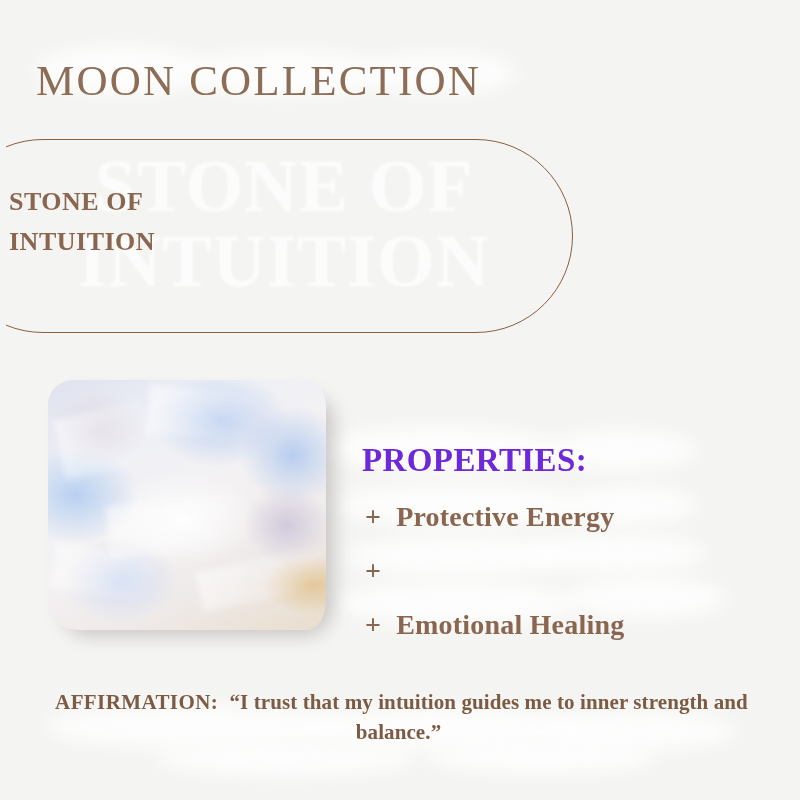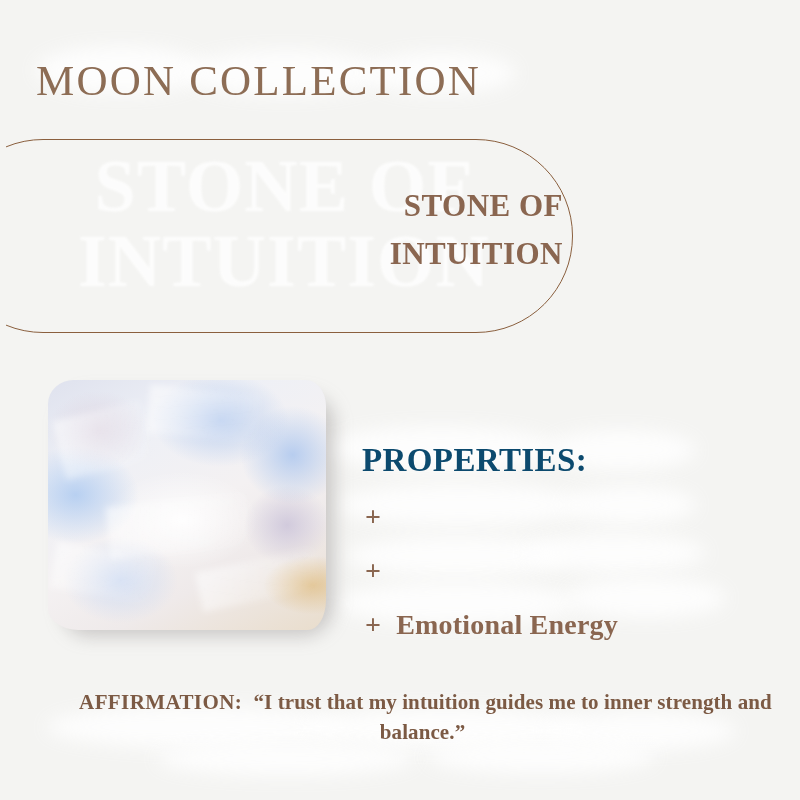--- a/index.html
+++ b/index.html
@@ -67,24 +67,24 @@
     width:627px; height:194px;
     border:1.6px solid #8a5f3e;
     border-radius:100px;
     background:transparent;
     z-index:2;
   }
   #pill-text {
     position:absolute;
     left:0; top:173px;
     width:560px;
-    text-align:right;
-    font-family:"Liberation Serif", serif;
-    font-weight:700;
-    font-size:31px;
+    text-align:left;
+    font-family:"Liberation Serif", serif;
+    font-weight:700;
+    font-size:26px;
     line-height:1.55;
     letter-spacing:.5px;
     color:#8a6650;
     white-space:pre-line;
     z-index:3;
   }
 
   
   #stone-wrap {
     position:absolute;
@@ -128,40 +128,40 @@
     position:absolute;
     left:350px; top:430px;
     width:420px;
     z-index:3;
   }
   #properties-heading {
     font-family:"Liberation Serif", serif;
     font-weight:700;
     font-size:33px;
     letter-spacing:.4px;
-    color:#0c4a6e;
+    color:#6d28d9;
     margin-bottom:13px;
   }
   .prop-item {
     display:flex;
     align-items:baseline;
     font-family:"Liberation Serif", serif;
     font-weight:700;
     font-size:28px;
     letter-spacing:.2px;
     color:#8a6650;
     margin-bottom:10px;
     white-space:nowrap;
   }
   .prop-plus { margin-right:9px; }
 
   
   #affirmation {
     position:absolute;
-    left:48px; top:678px;
+    left:24px; top:678px;
     width:740px;
     text-align:center;
     font-family:"Liberation Serif", serif;
     font-weight:700;
     font-size:21px;
     line-height:1.45;
     letter-spacing:.1px;
     color:#7c5a44;
     z-index:3;
   }
@@ -207,27 +207,28 @@
       <div class="facet" style="left:150px; top:180px; width:120px; height:40px; transform:rotate(-12deg);"></div>
       <div class="facet" style="left:5px;   top:170px; width:100px; height:46px; transform:rotate(10deg);"></div>
     </div>
   </div>
 
   <div id="properties">
     <div id="properties-heading">PROPERTIES:</div>
 
     <div class="prop-item">
       <span class="prop-plus">+</span>
+      <span>Protective Energy</span>
     </div>
     <div class="prop-item">
       <span class="prop-plus">+</span>
     </div>
     <div class="prop-item">
       <span class="prop-plus">+</span>
-      <span>Emotional Energy</span>
+      <span>Emotional Healing</span>
     </div>
   </div>
 
   <div id="affirmation">
     <span class="aff-label">AFFIRMATION:</span><span> “I trust that my intuition guides me to inner strength and balance.”</span>
   </div>
 
 </div>
 
 </body></html>

